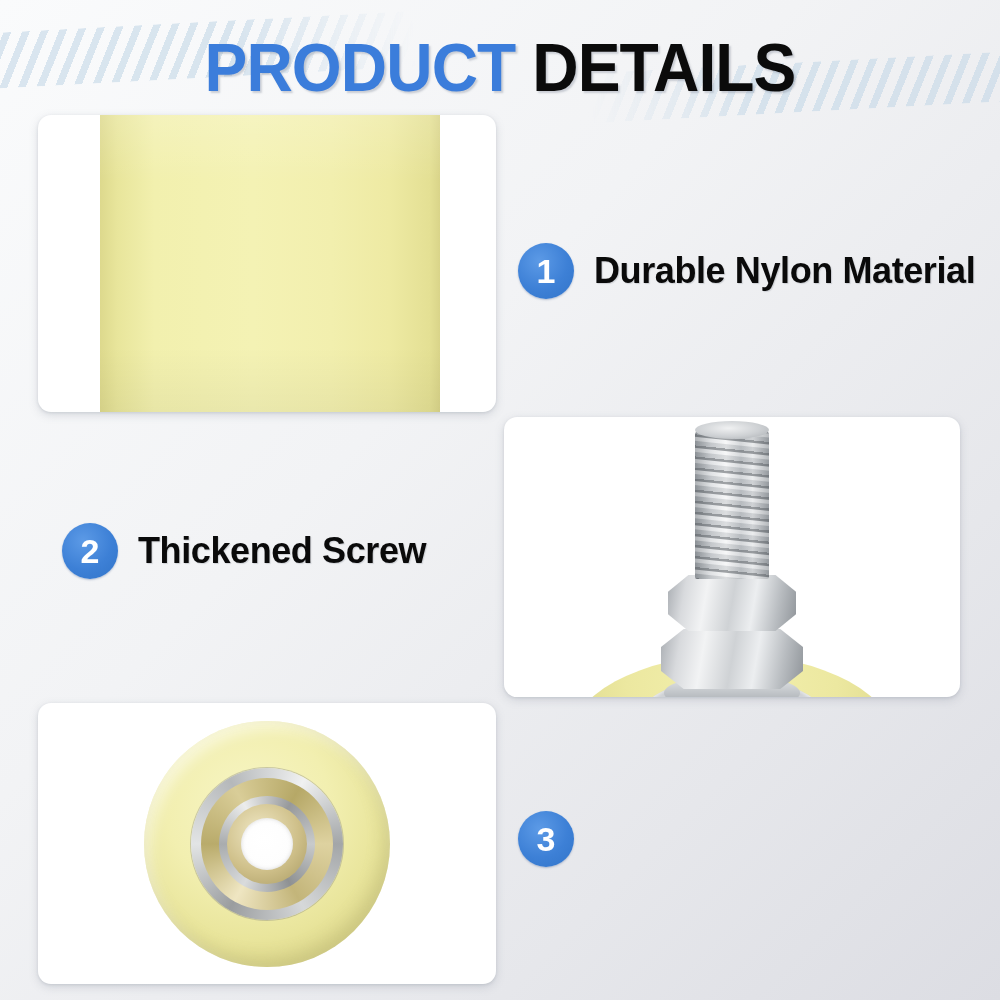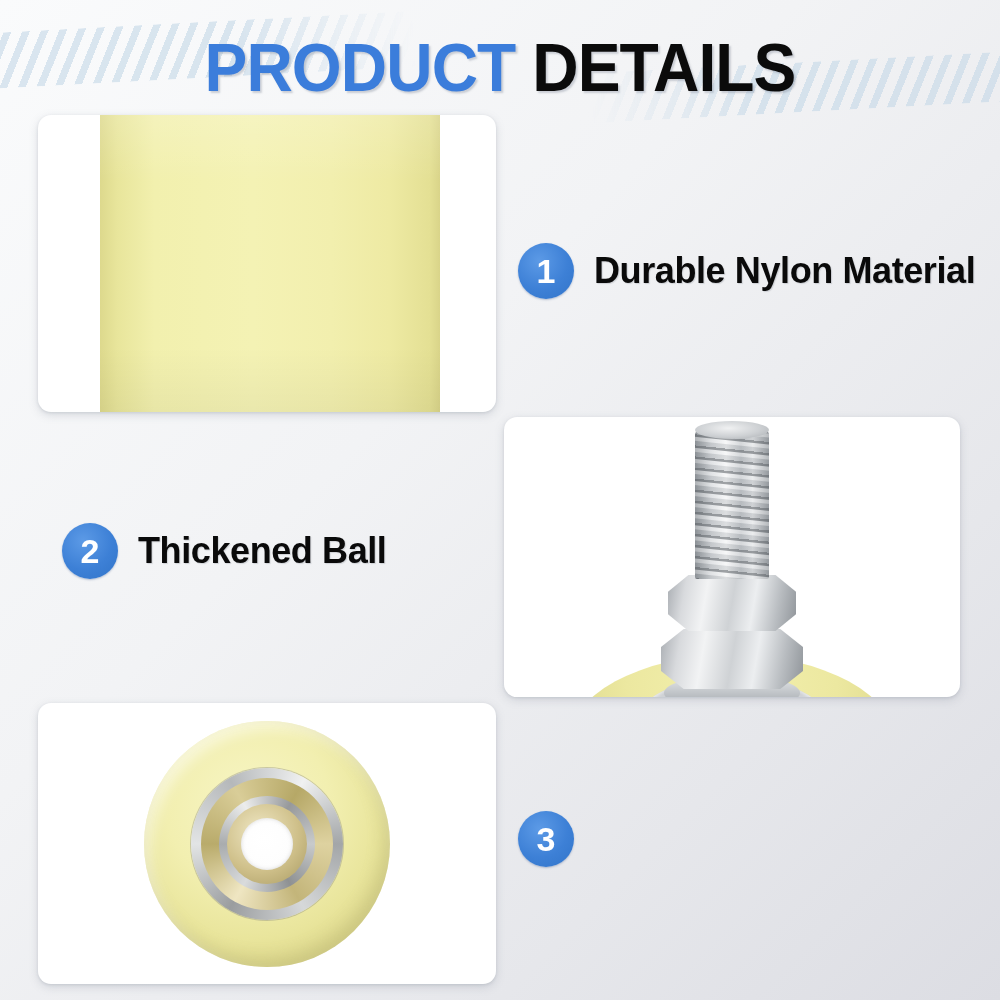--- a/index.html
+++ b/index.html
@@ -270,20 +270,20 @@
     </div>
   </div>
 
   <div class="feature" id="feature-1">
     <div class="badge">1</div>
     <div class="feature-label">Durable Nylon Material</div>
   </div>
 
   <div class="feature" id="feature-2">
     <div class="badge">2</div>
-    <div class="feature-label">Thickened Ball</div>
+    <div class="feature-label">Thickened Screw</div>
   </div>
 
   <div class="feature" id="feature-3">
     <div class="badge">3</div>
   </div>
 
 </div>
 
 </body></html>

